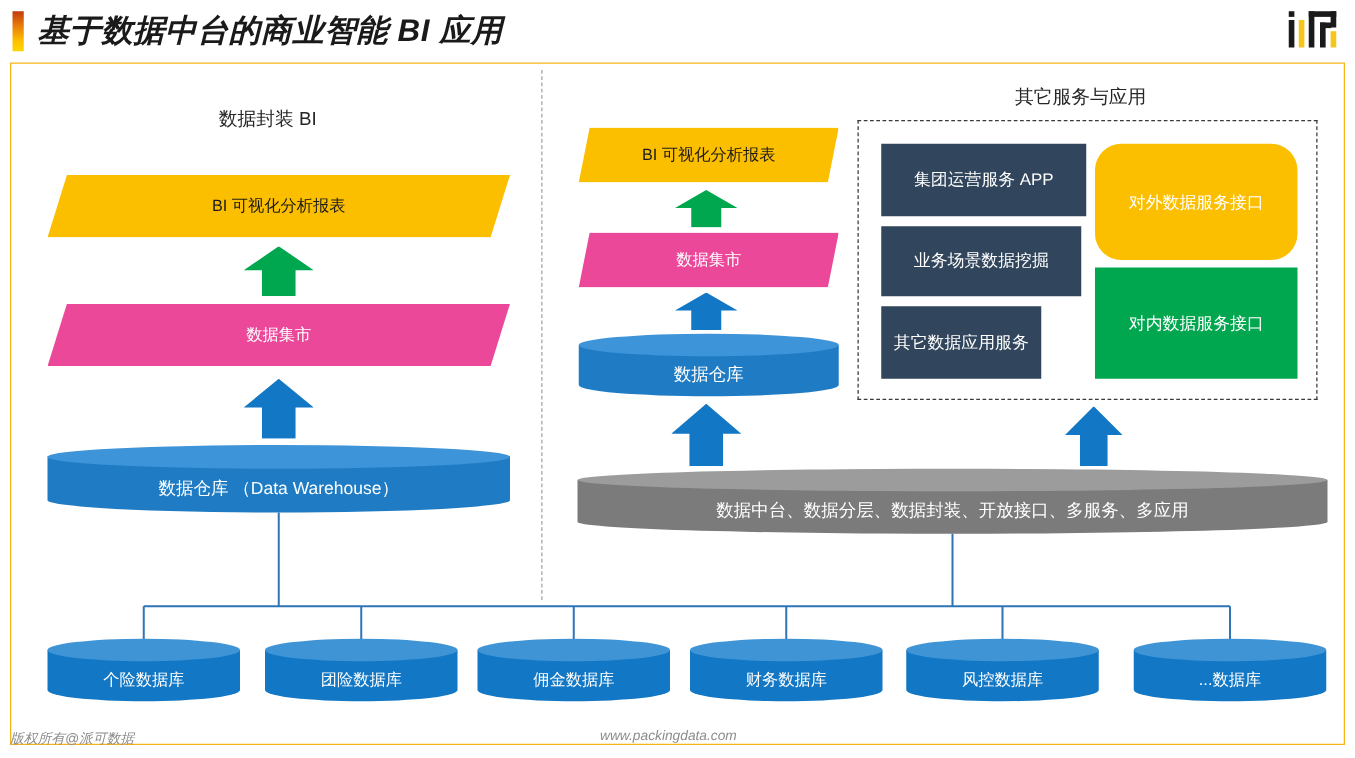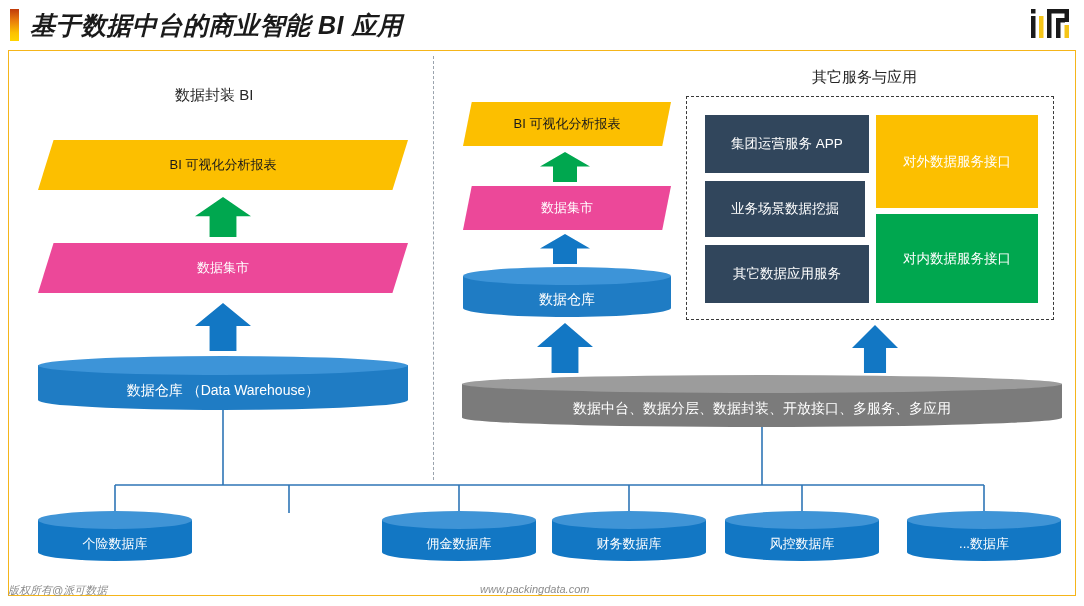--- a/index.html
+++ b/index.html
@@ -188,22 +188,22 @@
     color: #ffffff;
     white-space: nowrap;
   }
   .service-card.dark  { background: #31465C; }
   .service-card.amber { background: #FCBF00; }
   .service-card.amber span { color: #ffffff; }
   .service-card.green { background: #00A74F; }
 
   #card-app    { left: 705px; top: 115px; width: 164px; height: 58px; }
   #card-mining { left: 705px; top: 181px; width: 160px; height: 56px; }
-  #card-other  { left: 705px; top: 245px; width: 164px; height: 58px; }
-  #card-ext-api { left: 876px; top: 115px; width: 162px; height: 93px; }
+  #card-other  { left: 705px; top: 245px; width: 128px; height: 58px; }
+  #card-ext-api { left: 876px; top: 115px; width: 162px; height: 93px; border-radius: 21px; }
   #card-int-api { left: 876px; top: 214px; width: 162px; height: 89px; }
 
   
   #connectors { position: absolute; left: 0; top: 0; width: 1084px; height: 606px; pointer-events: none; }
 
   
   .footer-text {
     position: absolute;
     font-size: 11px;
     font-style: italic;
@@ -321,20 +321,25 @@
       <path d="M802,485 L802,513"></path>
       <path d="M984,485 L984,513"></path>
     </g>
   </svg>
 
   <div class="cylinder db-cyl" style="left:38px;">
     <div class="cyl-body"></div>
     <div class="cyl-top"></div>
     <div class="cyl-label">个险数据库</div>
   </div>
+  <div class="cylinder db-cyl" style="left:212px;">
+    <div class="cyl-body"></div>
+    <div class="cyl-top"></div>
+    <div class="cyl-label">团险数据库</div>
+  </div>
   <div class="cylinder db-cyl" style="left:382px;">
     <div class="cyl-body"></div>
     <div class="cyl-top"></div>
     <div class="cyl-label">佣金数据库</div>
   </div>
   <div class="cylinder db-cyl" style="left:552px;">
     <div class="cyl-body"></div>
     <div class="cyl-top"></div>
     <div class="cyl-label">财务数据库</div>
   </div>

